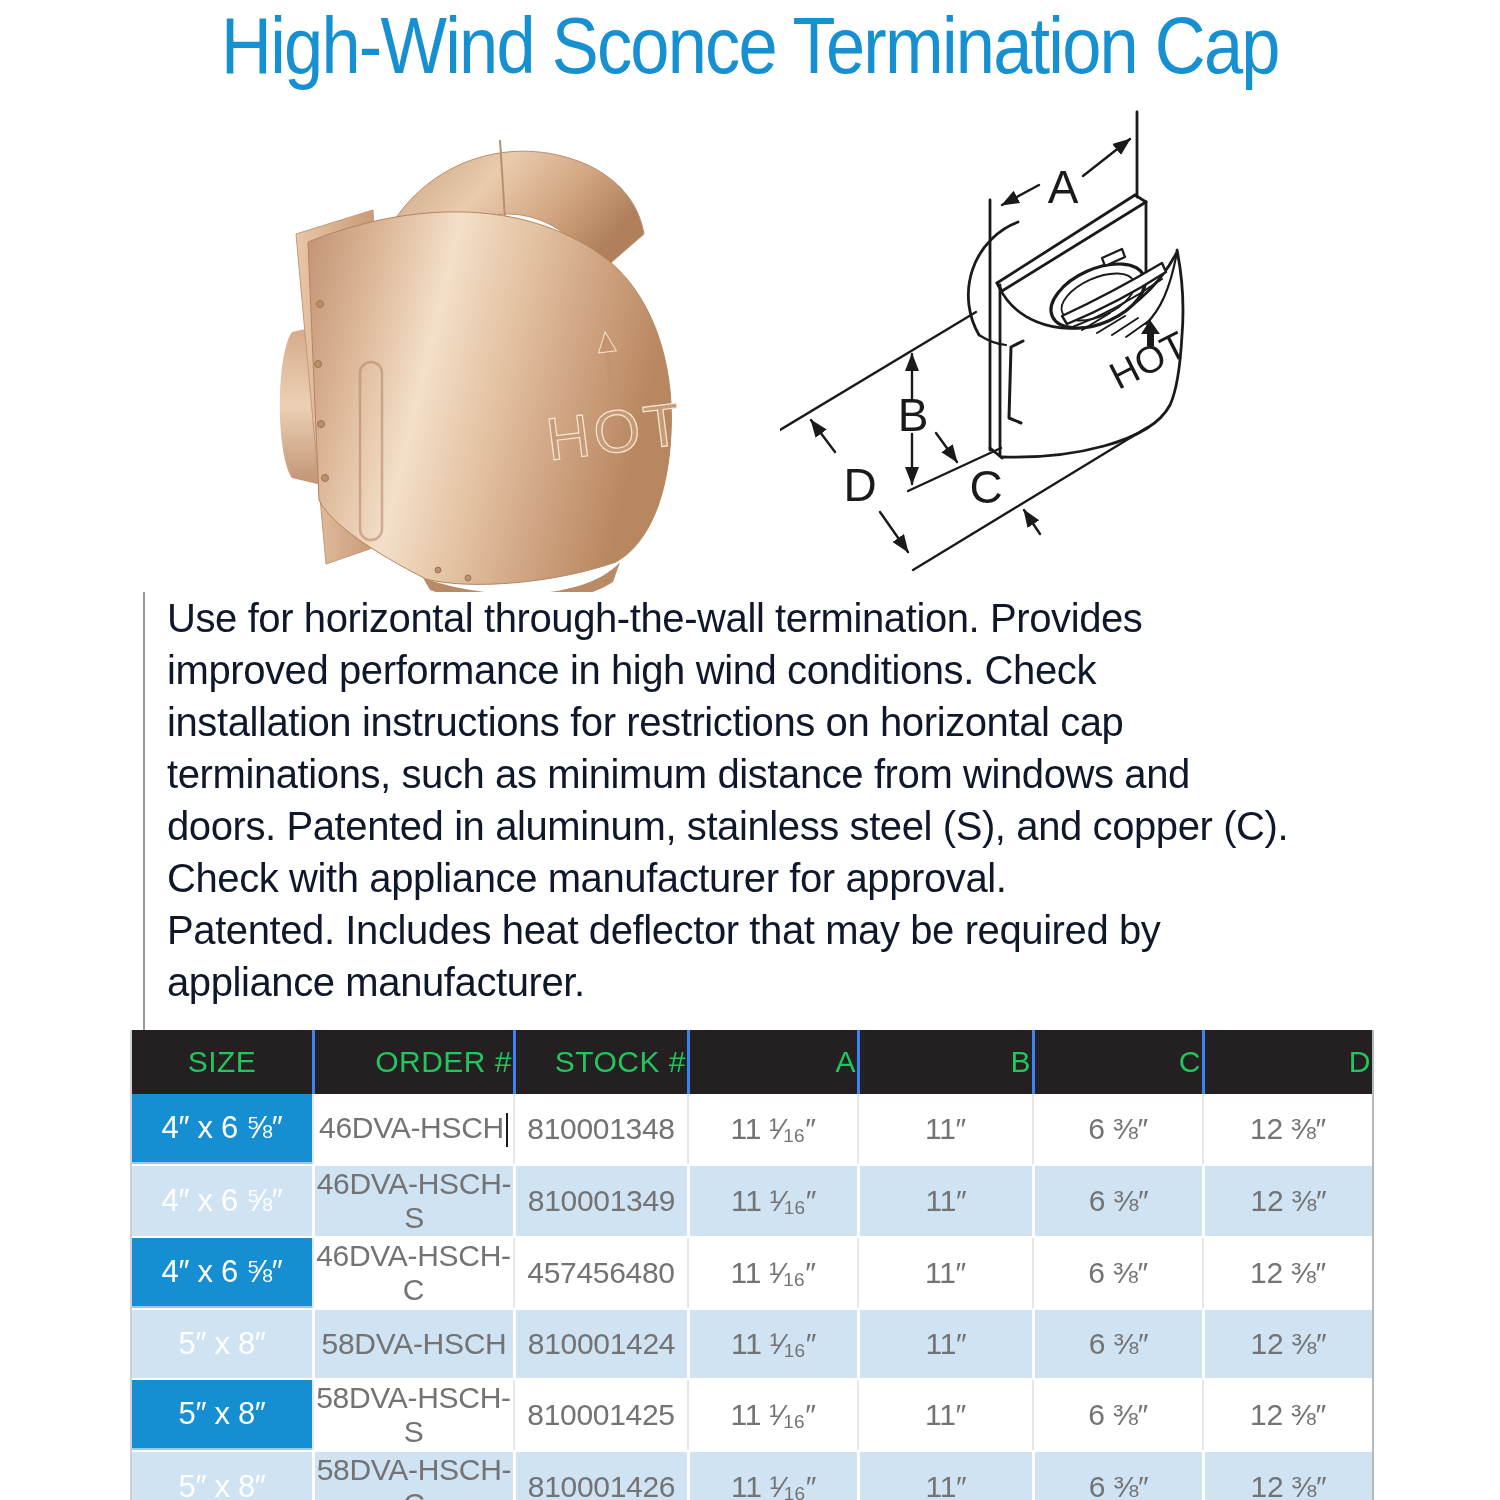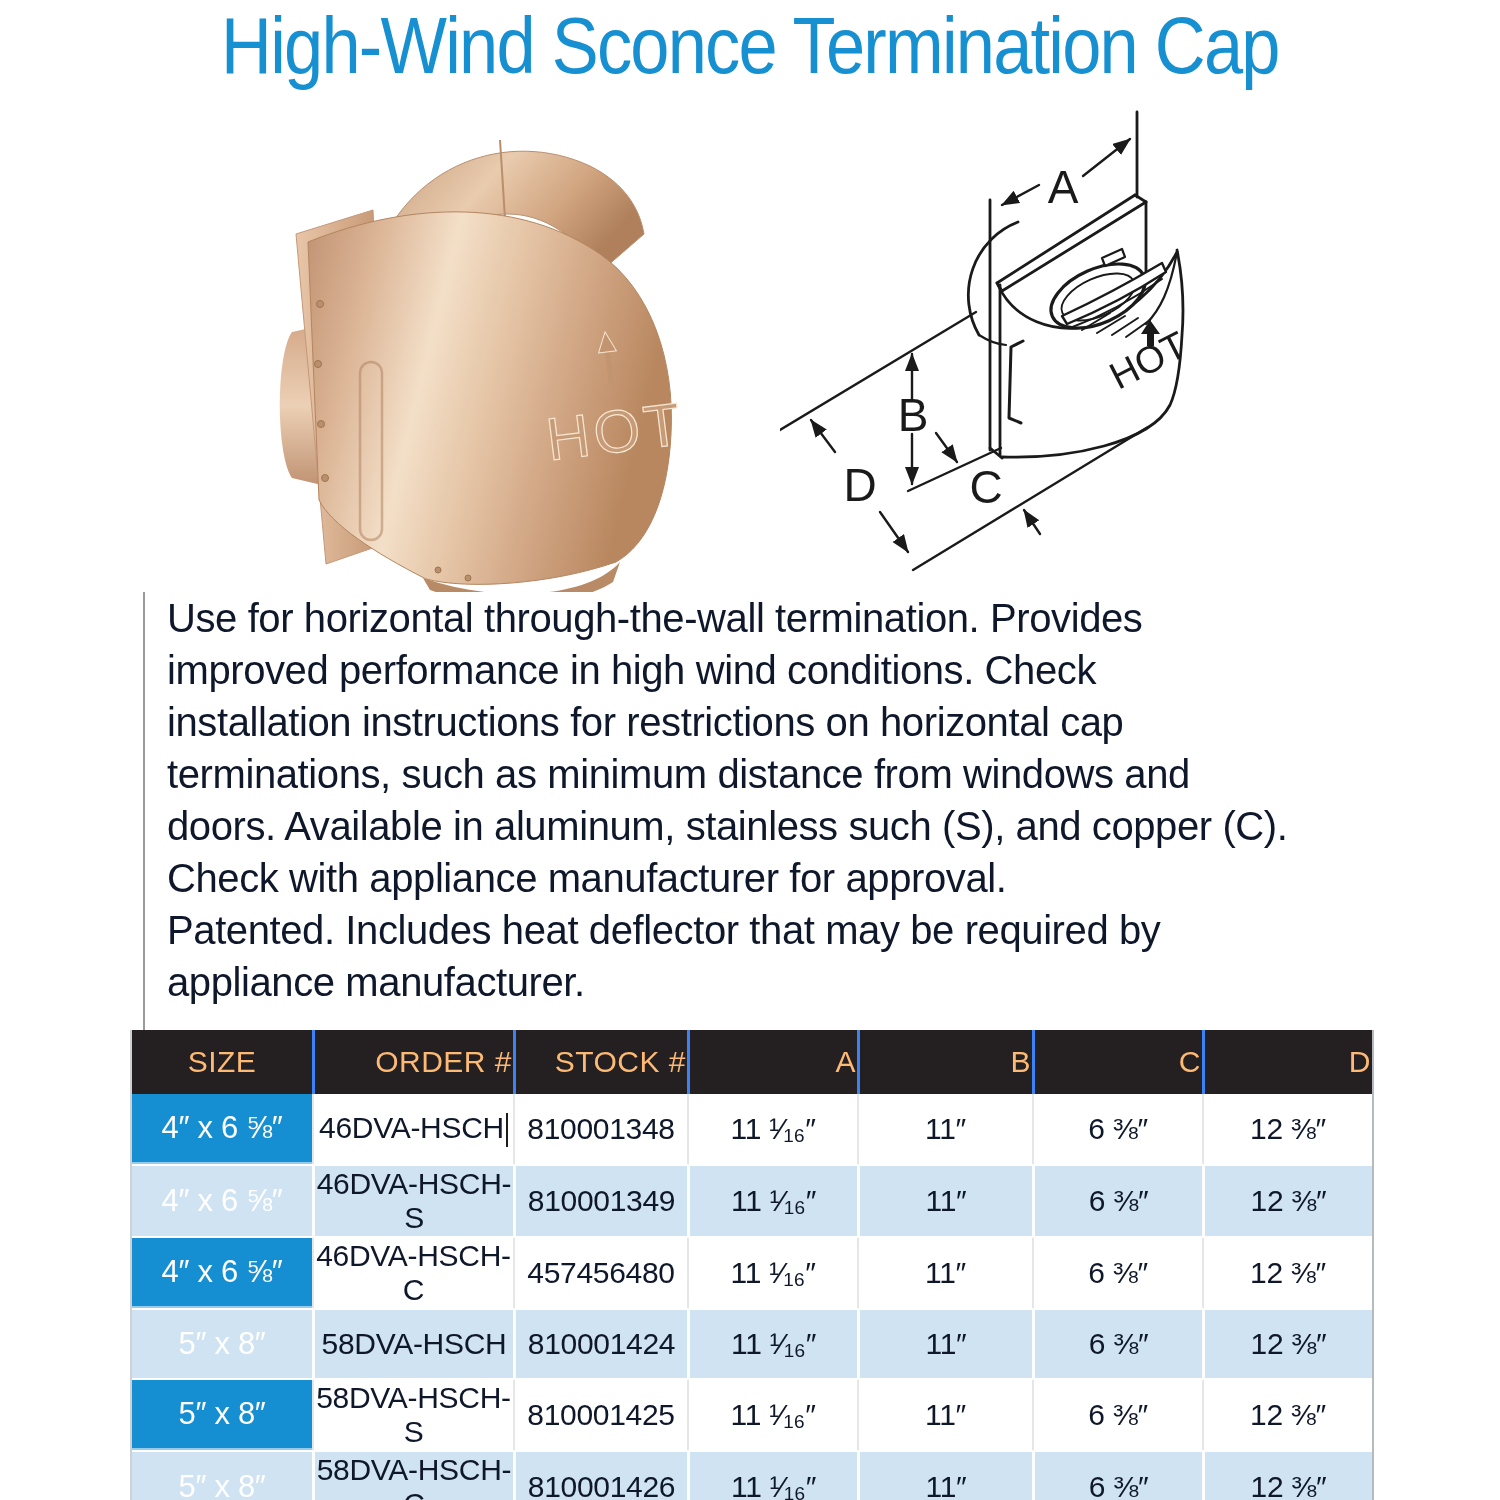--- a/index.html
+++ b/index.html
@@ -9,24 +9,24 @@
   .title-wrap{position:absolute;top:0;left:0;width:1500px;text-align:center;}
   .title{display:inline-block;margin:0;font-size:80px;font-weight:500;color:#1790d2;
          letter-spacing:-2px;transform:scaleX(.88);transform-origin:center;white-space:nowrap;}
   
   .desc{position:absolute;left:143px;top:592px;width:1240px;height:438px;
         border-left:2px solid #9a9a9a;padding-left:22px;box-sizing:border-box;}
   .desc-line{font-size:40px;line-height:52px;letter-spacing:-0.4px;white-space:nowrap;color:#0f172a;}
   
   table.spec{position:absolute;left:130px;top:1030px;width:1240px;border-spacing:0;table-layout:fixed;
              border-left:2px solid #cdd1d5;border-right:2px solid #b5babf;border-bottom:3px solid #b5babf;}
-  table.spec th{background:#241f21;color:#fdba74;font-weight:400;font-size:30px;height:62px;
+  table.spec th{background:#241f21;color:#22c55e;font-weight:400;font-size:30px;height:62px;
                 text-align:center;letter-spacing:.5px;}
   table.spec th + th{border-left:3px solid #3b82f6;text-align:right;}
-  table.spec td{height:66px;font-size:30px;text-align:center;letter-spacing:-0.3px;color:#0f172a;
+  table.spec td{height:66px;font-size:30px;text-align:center;letter-spacing:-0.3px;color:#737373;
                 background:#fff;}
   table.spec tr:nth-child(even) td{background:#cfe3f3;border-top:2px solid #fff;border-bottom:2px solid #fff;}
   table.spec tr:nth-child(odd) td + td{border-left:2px solid #e4e6e8;}
   table.spec tr:nth-child(even) td + td{border-left:3px solid #fdfdfd;}
   table.spec td.size{background:#168ed2;color:#fff;font-size:31px;border-bottom:2px solid rgba(255,255,255,.55);}
   .cursor{display:inline-block;width:2px;height:34px;background:#1b1b1b;vertical-align:middle;margin-left:2px;}
   svg text{font-family:"Liberation Sans","DejaVu Sans",sans-serif;}
 </style>
 </head>
 <body>
@@ -164,21 +164,21 @@
     <text x="206" y="403" font-size="46" text-anchor="middle" fill="#1a1a1a">C</text>
     <text x="80" y="401" font-size="46" text-anchor="middle" fill="#1a1a1a">D</text>
     <text x="0" y="0" font-size="38" text-anchor="middle" fill="#1a1a1a" transform="translate(374,272) rotate(-27)">HOT</text>
   </svg>
 
   <div class="desc">
     <div class="desc-line">Use for horizontal through-the-wall termination. Provides</div>
     <div class="desc-line">improved performance in high wind conditions. Check</div>
     <div class="desc-line">installation instructions for restrictions on horizontal cap</div>
     <div class="desc-line">terminations, such as minimum distance from windows and</div>
-    <div class="desc-line">doors. Available in aluminum, stainless such (S), and copper (C).</div>
+    <div class="desc-line">doors. Patented in aluminum, stainless steel (S), and copper (C).</div>
     <div class="desc-line">Check with appliance manufacturer for approval.</div>
     <div class="desc-line">Patented. Includes heat deflector that may be required by</div>
     <div class="desc-line">appliance manufacturer.</div>
   </div>
 
   <table class="spec">
     <colgroup>
       <col style="width:180px">
         <col style="width:201px">
         <col style="width:174px">

